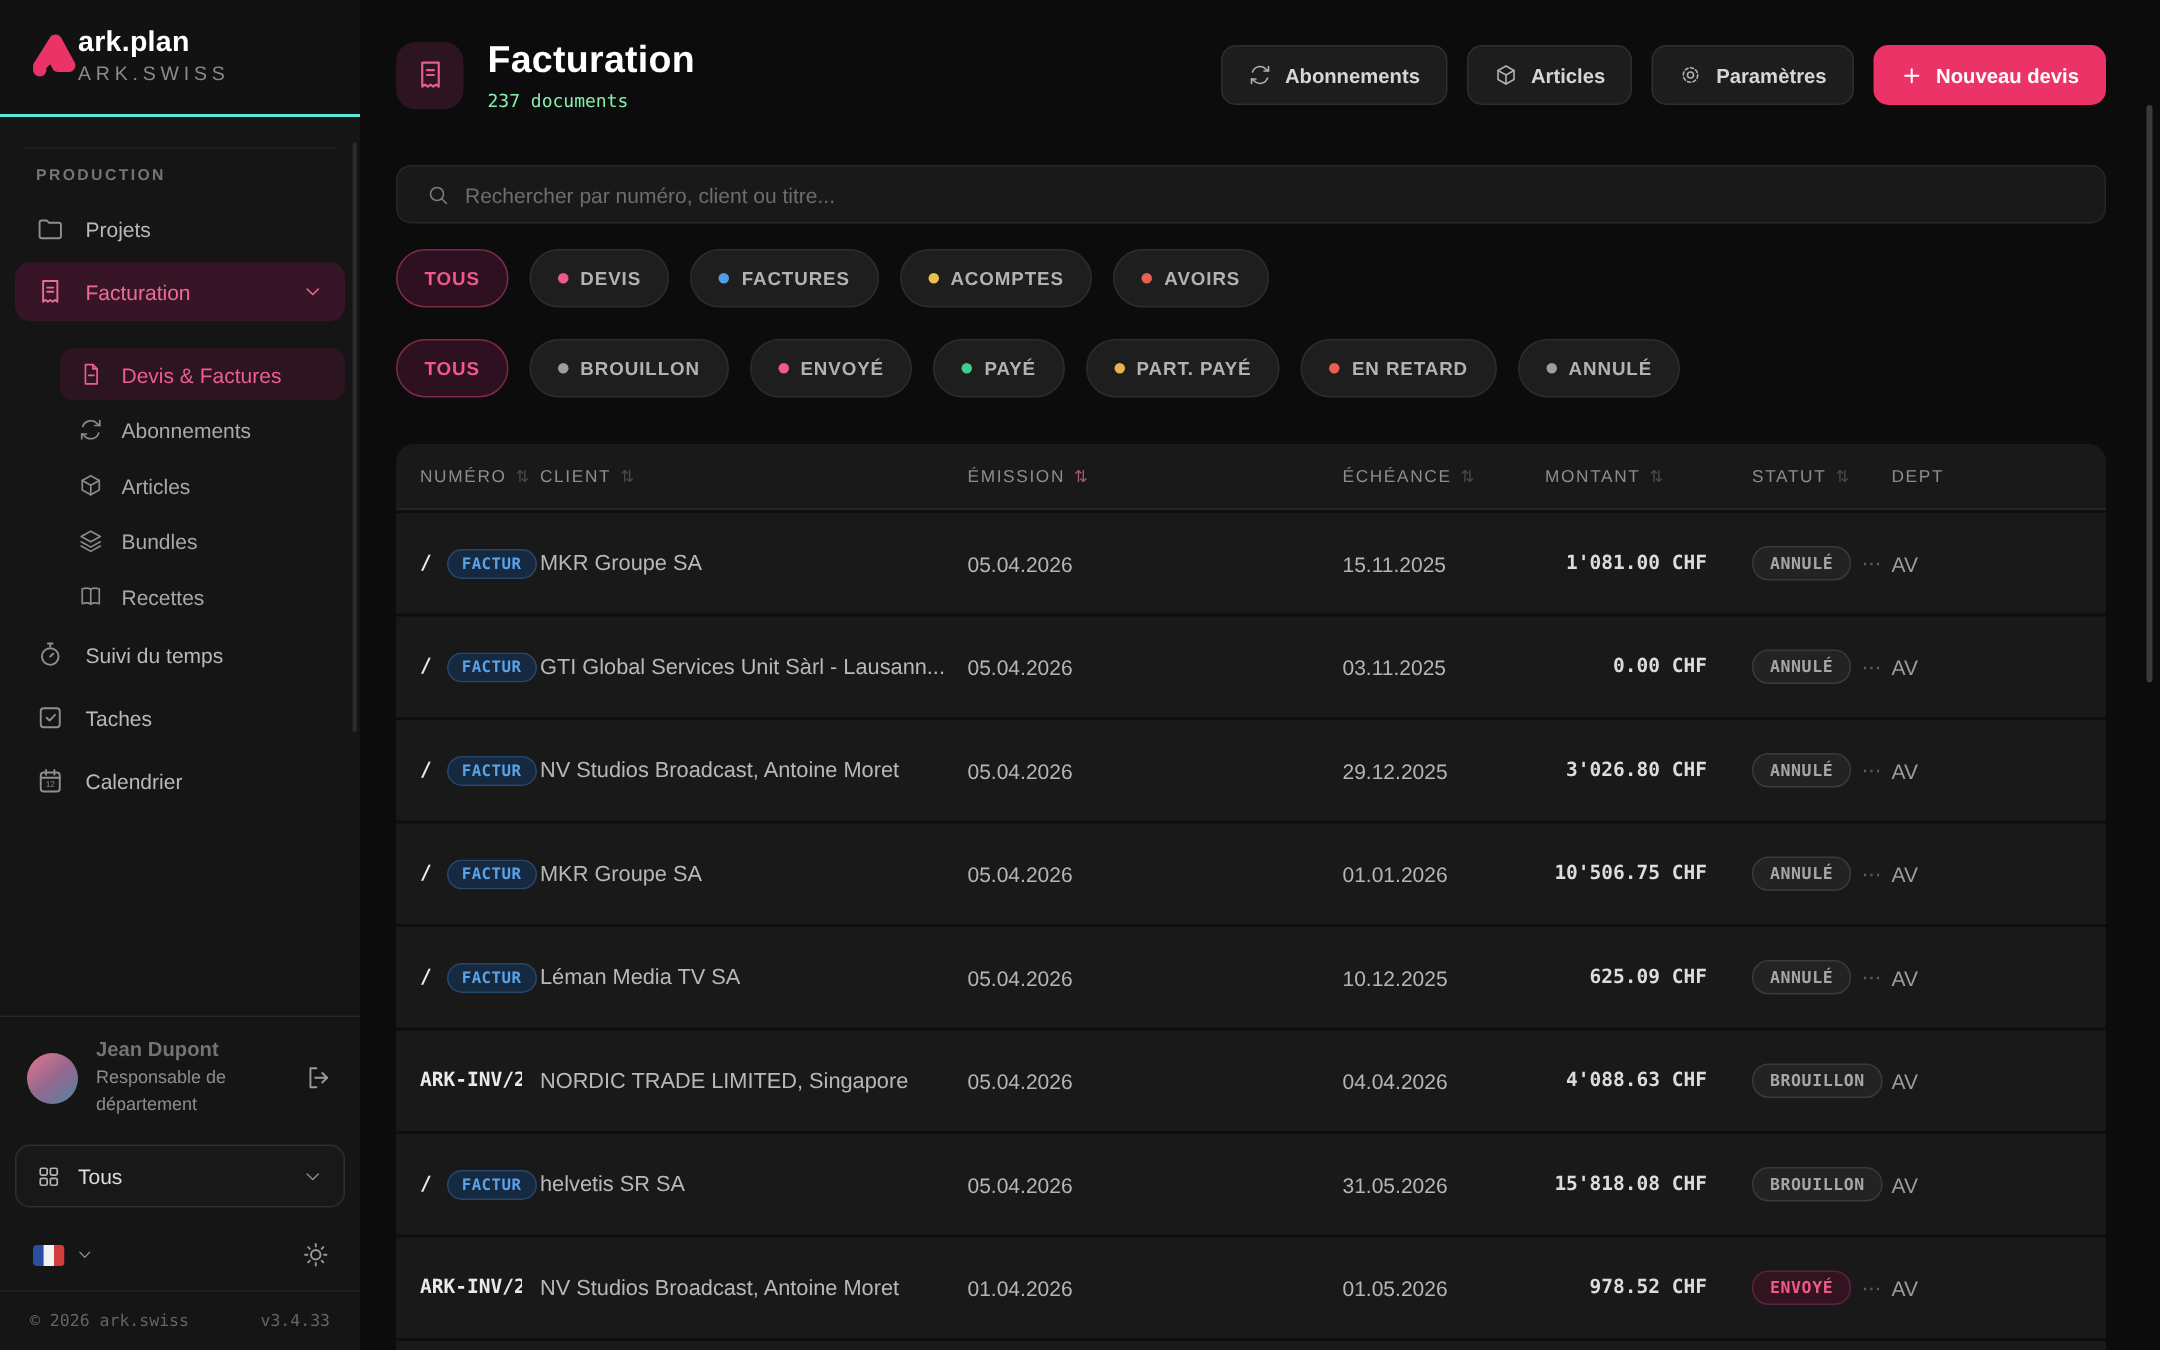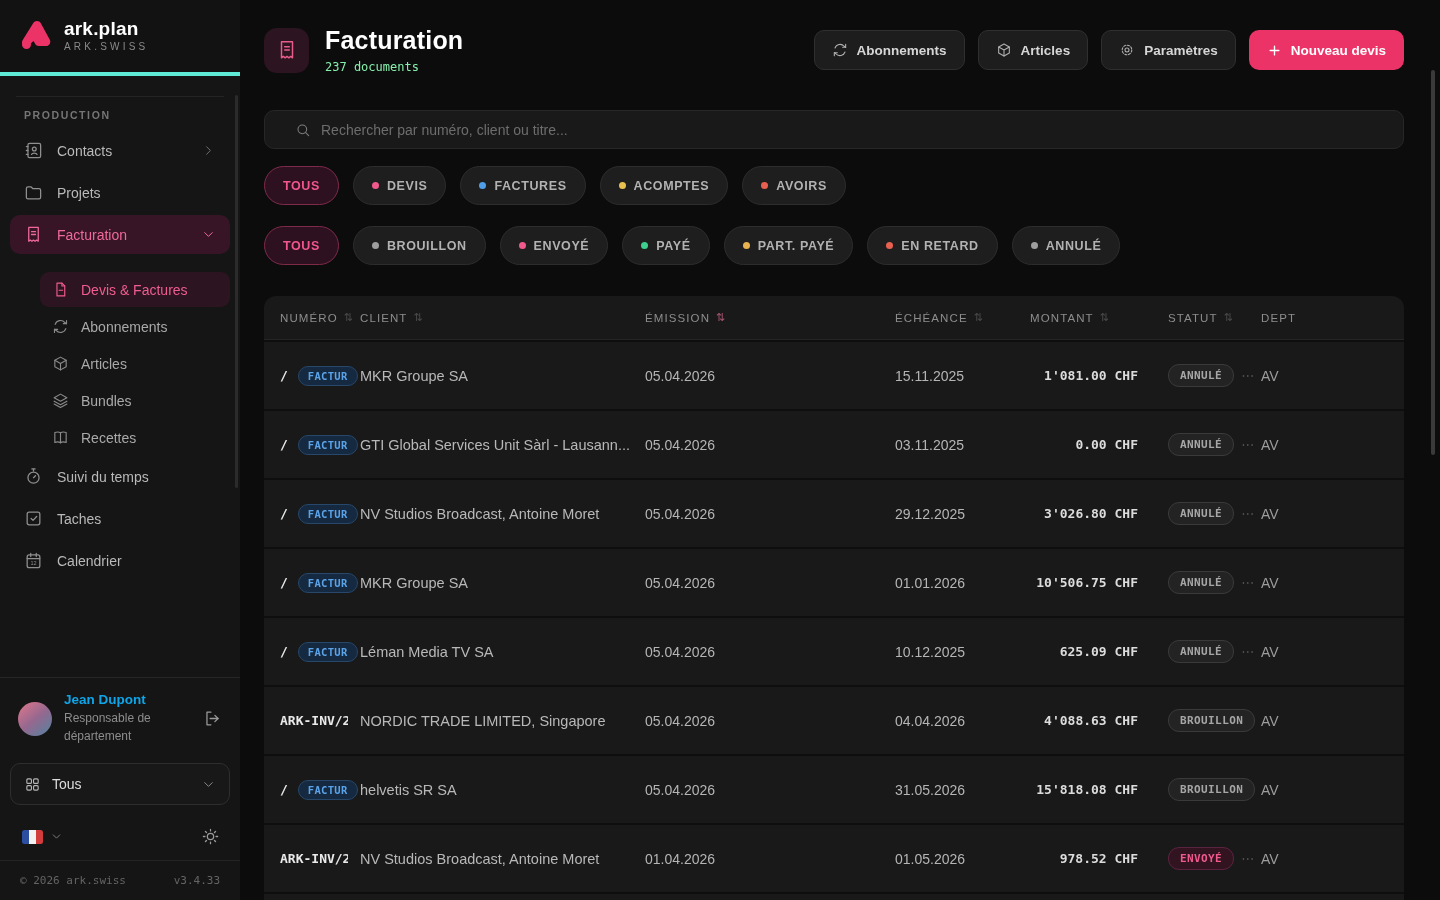--- a/index.html
+++ b/index.html
@@ -4,44 +4,44 @@
 <style>
   * { margin:0; padding:0; box-sizing:border-box; }
   html,body { width:1440px; height:900px; overflow:hidden; background:#0c0c0c;
     font-family:"Liberation Sans", sans-serif; color:#d6d6d6; }
   .mono { font-family:"DejaVu Sans Mono", monospace; }
   svg { display:block; }
   .ic { stroke:currentColor; fill:none; stroke-width:1.6; stroke-linecap:round; stroke-linejoin:round; }
 
   
   .sidebar { position:fixed; left:0; top:0; width:240px; height:900px; background:#151515; }
-  .logo-block { display:flex; align-items:center; gap:12px; padding:18px 18px 20px 18px; border-bottom:4px solid #5eead4; background:#121212; }
+  .logo-block { display:flex; align-items:center; padding:18px 18px 20px 18px; border-bottom:2px solid #5eead4; background:#121212; }
   .brand-text .bname { font-size:19px; font-weight:800; color:#ffffff; letter-spacing:.2px; }
-  .brand-text .bsub { font-size:10px; color:#8a8a8a; letter-spacing:3.2px; margin-top:1px; }
+  .brand-text .bsub { font-size:13px; color:#8a8a8a; letter-spacing:3.2px; margin-top:1px; }
   .nav { padding:12px 10px 0 10px; }
   .nav-item { display:flex; align-items:center; gap:14px; padding:10px 14px; border-radius:10px;
     color:#b9b9b9; font-size:14px; font-weight:500; margin-bottom:3px; cursor:pointer; }
   .nav-item .nicon { color:#8f8f8f; width:19px; height:19px; flex:0 0 19px; }
   .nav-item .spacer { flex:1; }
   .nav-item .chev { color:#6f6f6f; width:15px; height:15px; }
   .nav-div { border-top:1px solid #242424; margin:8px 6px 6px 6px; }
   .section-label { font-size:10.5px; font-weight:700; letter-spacing:1.6px; color:#757575; margin:12px 14px 10px 14px; }
   .nav-item.active-parent { background:#371527; color:#ef6a9a; }
   .nav-item.active-parent .nicon, .nav-item.active-parent .chev { color:#ef6a9a; }
   .sub-item { display:flex; align-items:center; gap:12px; padding:9px 12px; margin:0 0 2px 30px;
     border-radius:9px; color:#a9a9a9; font-size:14px; font-weight:500; cursor:pointer; }
   .sub-item .nicon { color:#8a8a8a; width:17px; height:17px; flex:0 0 17px; }
   .sub-item.active { background:#2c1420; color:#ef5d8f;margin-top:18px; }
   .sub-item.active .nicon { color:#ef5d8f; }
   .side-bottom { position:absolute; left:0; right:0; bottom:0; background:#151515; }
   .user-block { display:flex; align-items:center; gap:12px; padding:14px 18px; border-top:1px solid #262626; }
   .avatar { width:34px; height:34px; border-radius:50%; flex:0 0 34px;
     background:linear-gradient(140deg,#d4748c 10%,#96688f 50%,#5f7e9d 90%); }
   .user-meta { flex:1; min-width:0; }
-  .user-name { font-size:13.5px; font-weight:700; color:#0ea5e9; }
+  .user-name { font-size:13.5px; font-weight:700; color:#737373; }
   .user-role { font-size:12px; color:#8d8d8d; line-height:1.5; margin-top:2px; max-width:130px; }
   .logout { color:#9a9a9a; width:19px; height:19px; cursor:pointer; }
   .scope-box { margin:4px 10px 10px 10px; height:42px; border:1px solid #2e2e2e; border-radius:10px;
     display:flex; align-items:center; gap:11px; padding:0 13px; cursor:pointer; background:#181818; }
   .scope-box .nicon { color:#b5b5b5; width:17px; height:17px; }
   .scope-label { flex:1; font-size:14px; color:#dedede; }
   .scope-box .chev { color:#8a8a8a; width:15px; height:15px; }
   .locale-row { display:flex; align-items:center; padding:12px 20px 14px 22px; }
   .flag { width:21px; height:14px; border-radius:2.5px; overflow:hidden; display:flex; }
   .flag i { flex:1; } .flag .b{background:#2b4ea0;} .flag .w{background:#f2f2f2;} .flag .r{background:#d23c3c;}
@@ -61,21 +61,21 @@
   .actions { position:absolute; right:36px; top:30px; display:flex; gap:13px; }
   .btn-ghost { height:40px; display:flex; align-items:center; gap:9px; padding:0 17px;
     background:#1d1d1d; border:1px solid #2f2f2f; border-radius:10px; font-size:13.5px; font-weight:600;
     color:#d6d6d6; cursor:pointer; }
   .btn-ghost .nicon { color:#b0b0b0; width:16px; height:16px; }
   .btn-primary { height:40px; display:flex; align-items:center; gap:9px; padding:0 18px;
     background:#ec3367; border:none; border-radius:10px; font-size:13.5px; font-weight:700; color:#ffffff;
     cursor:pointer; font-family:"Liberation Sans", sans-serif; }
   .btn-primary .nicon { width:15px; height:15px; stroke-width:2.2; }
   .search-bar { position:absolute; left:24px; right:36px; top:110px; height:39px;
-    background:#191919; border:1px solid #272727; border-radius:10px; display:flex; align-items:center; padding:0 30px; gap:10px; }
+    background:#191919; border:1px solid #272727; border-radius:10px; display:flex; align-items:center; padding:0 19px; gap:10px; }
   .search-bar .nicon { color:#7d7d7d; width:16px; height:16px; }
   .search-bar input { flex:1; background:transparent; border:none; outline:none; color:#cfcfcf;
     font-size:14px; font-family:"Liberation Sans", sans-serif; }
   .search-bar input::placeholder { color:#6d6d6d; }
   .chips { position:absolute; left:24px; display:flex; gap:14px; }
   .chips.row1 { top:166px; } .chips.row2 { top:226px; }
   .chip { height:39px; display:flex; align-items:center; gap:8px; padding:0 18px;
     background:#1e1e1e; border:1px solid #2d2d2d; border-radius:20px;
     font-size:12.5px; font-weight:700; letter-spacing:.6px; color:#b2b2b2; cursor:pointer; }
   .chip .dot { width:7px; height:7px; border-radius:50%; }
@@ -123,33 +123,20 @@
     <div class="brand-text">
       <div class="bname">ark.plan</div>
       <div class="bsub">ARK.SWISS</div>
     </div>
   </div>
 
   <div class="nav">
     <div class="nav-div"></div>
     <div class="section-label">PRODUCTION</div>
 
-    <div class="nav-item">
-      <svg class="ic nicon" viewBox="0 0 24 24">
-          <rect x="5" y="3" width="16" height="18" rx="2"></rect>
-          <circle cx="13" cy="10" r="2.4"></circle>
-          <path d="M9.5 17c.8-2.2 6.2-2.2 7 0"></path>
-          <path d="M3 7h2M3 12h2M3 17h2"></path>
-        </svg>
-      <span>Contacts</span>
-      <span class="spacer"></span>
-      <svg class="ic chev" viewBox="0 0 24 24">
-          <path d="M9 6l6 6-6 6"></path>
-        </svg>
-    </div>
 
     <div class="nav-item">
       <svg class="ic nicon" viewBox="0 0 24 24">
           <path d="M3 7a2 2 0 012-2h4l2 2h8a2 2 0 012 2v9a2 2 0 01-2 2H5a2 2 0 01-2-2z"></path>
         </svg>
       <span>Projets</span>
     </div>
 
     <div class="nav-item active-parent">
       <svg class="ic nicon" viewBox="0 0 24 24">

